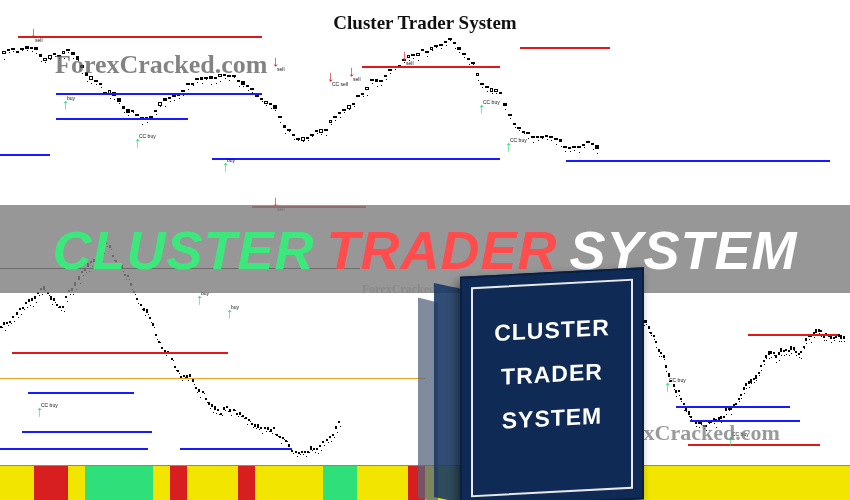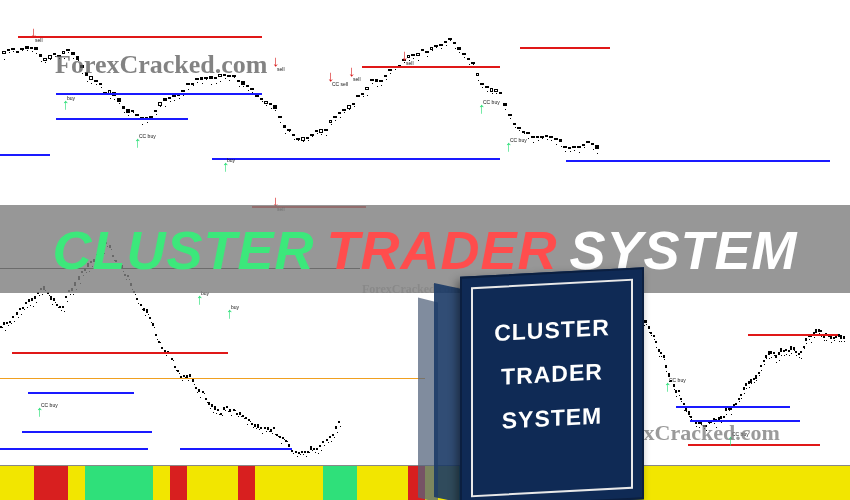--- a/index.html
+++ b/index.html
@@ -768,20 +768,21 @@
       <div class="arrow up" style="left: 226px; top: 305px;">↑</div>
       <div class="lbl" style="left: 231px; top: 304px;">buy</div>
       <div class="arrow up" style="left: 36px; top: 403px;">↑</div>
       <div class="lbl" style="left: 41px; top: 402px;">CC buy</div>
       <div class="arrow up" style="left: 664px; top: 378px;">↑</div>
       <div class="lbl" style="left: 669px; top: 377px;">CC buy</div>
       <div class="arrow up" style="left: 727px; top: 432px;">↑</div>
       <div class="lbl" style="left: 732px; top: 431px;">CC buy</div>
     </div>
 
+  <div id="chart-title">Cluster Trader System</div>
 
   <div class="wm" id="wm1">ForexCracked.com</div>
   <div class="wm" id="wm2">ForexCracked.com</div>
   <div class="wm" id="wm3">ForexCracked.com</div>
 
   <div id="strip">
       <div class="seg" style="background: rgb(242, 230, 0);"></div>
       <div class="seg" style="background: rgb(242, 230, 0);"></div>
       <div class="seg" style="background: rgb(216, 31, 31);"></div>
       <div class="seg" style="background: rgb(216, 31, 31);"></div>

